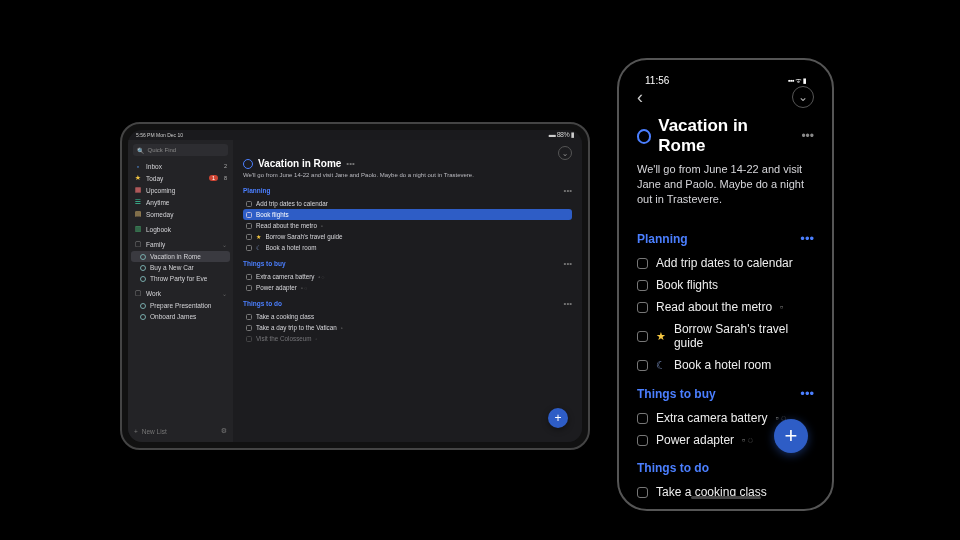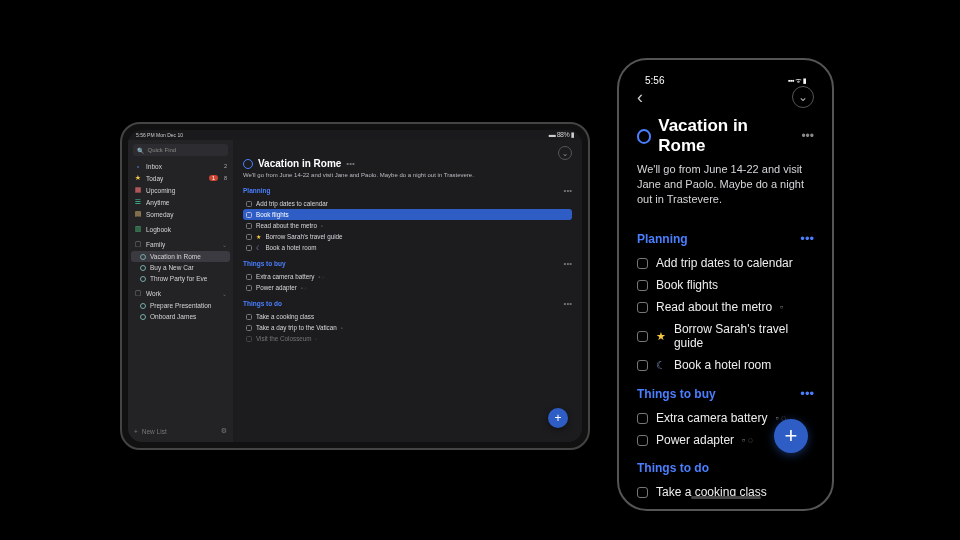--- a/index.html
+++ b/index.html
@@ -231,21 +231,21 @@
             <span>+</span>
           </div>
     </div>
   </div>
  </div>
 </div>
 
 <div class="iphone">
  <div class="iph-inner">
    <div class="iph-status">
-     <span>5:56</span>
+     <span>11:56</span>
      <span class="sig">▪▪▪ ᯤ ▮</span>
    </div>
    <div class="iph-nav">
      <span class="iph-back">‹</span>
      <span class="iph-coll">
           <span style="font-size:12px">⌄</span>
         </span>
    </div>
    <div class="iph-title-row">
      <span class="iph-title-dot"></span>

